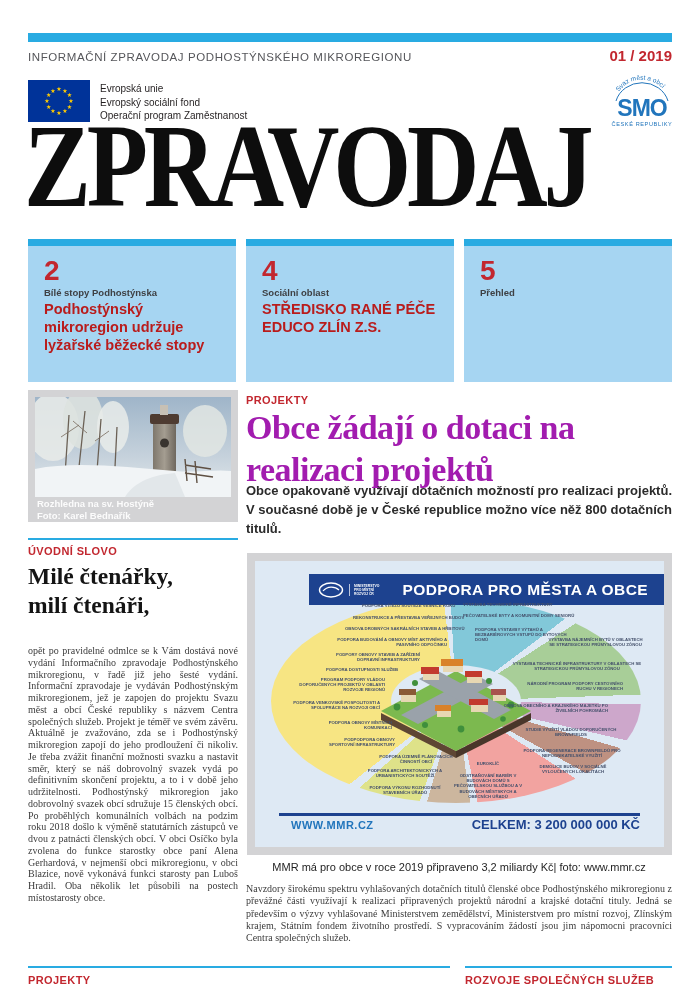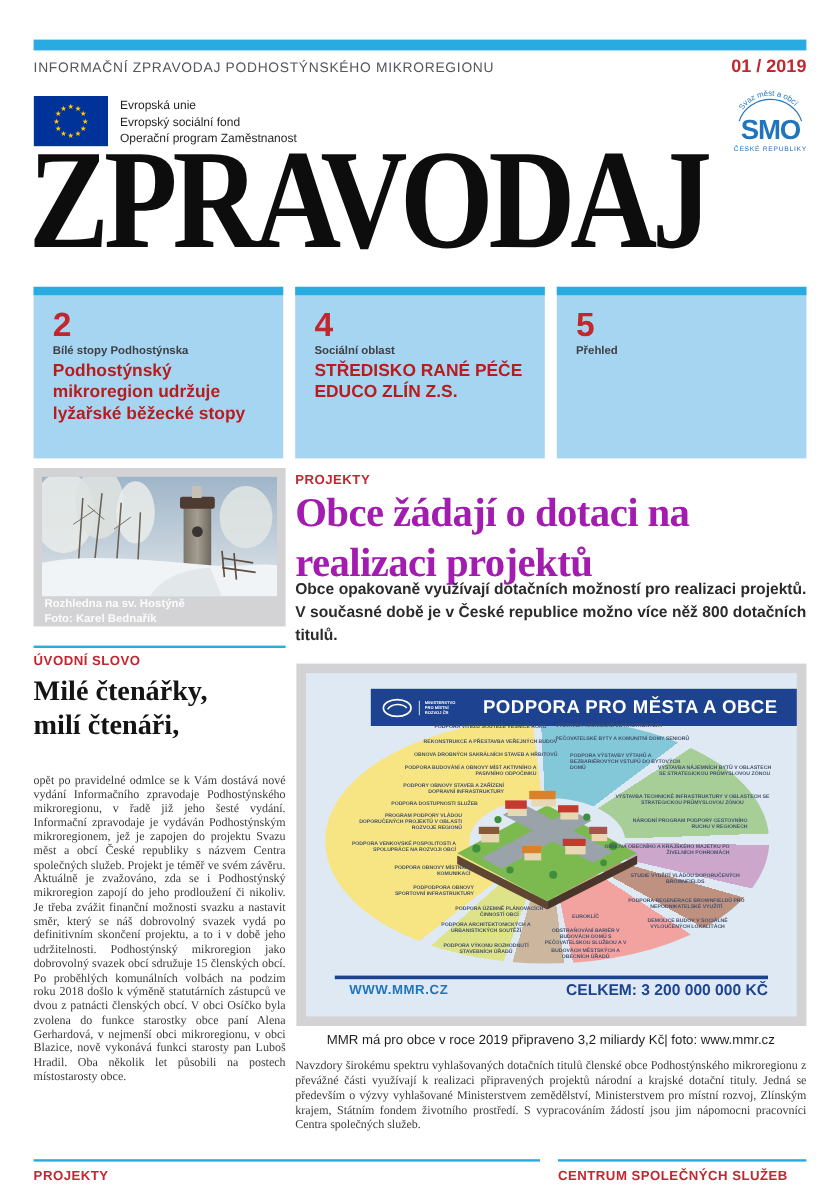--- a/index.html
+++ b/index.html
@@ -286,15 +286,15 @@
       <div class="info-total">CELKEM: 3 200 000 000 KČ</div>
     </div>
   </div>
 
   <div class="fig-cap">MMR má pro obce v roce 2019 připraveno 3,2 miliardy Kč| foto: www.mmr.cz</div>
   <div class="art-body">Navzdory širokému spektru vyhlašovaných dotačních titulů členské obce Podhostýnského mikroregionu z převážné části využívají k realizaci připravených projektů národní a krajské dotační tituly. Jedná se především o výzvy vyhlašované Ministerstvem zemědělství, Ministerstvem pro místní rozvoj, Zlínským krajem, Státním fondem životního prostředí. S vypracováním žádostí jsou jim nápomocni pracovníci Centra společných služeb.</div>
 
   <div class="cyan-line" style="left:28px;top:966px;width:422px;"></div>
   <div class="cyan-line" style="left:465px;top:966px;width:207px;"></div>
   <div class="red-label" style="left:28px;top:974px;">PROJEKTY</div>
-  <div class="red-label" style="left:465px;top:974px;">CENTRUM SPOLEČNÝCH SLUŽEB</div>
+  <div class="red-label" style="left:465px;top:974px;">ROZVOJE SPOLEČNÝCH SLUŽEB</div>
 
 </div>
 
 </body></html>

